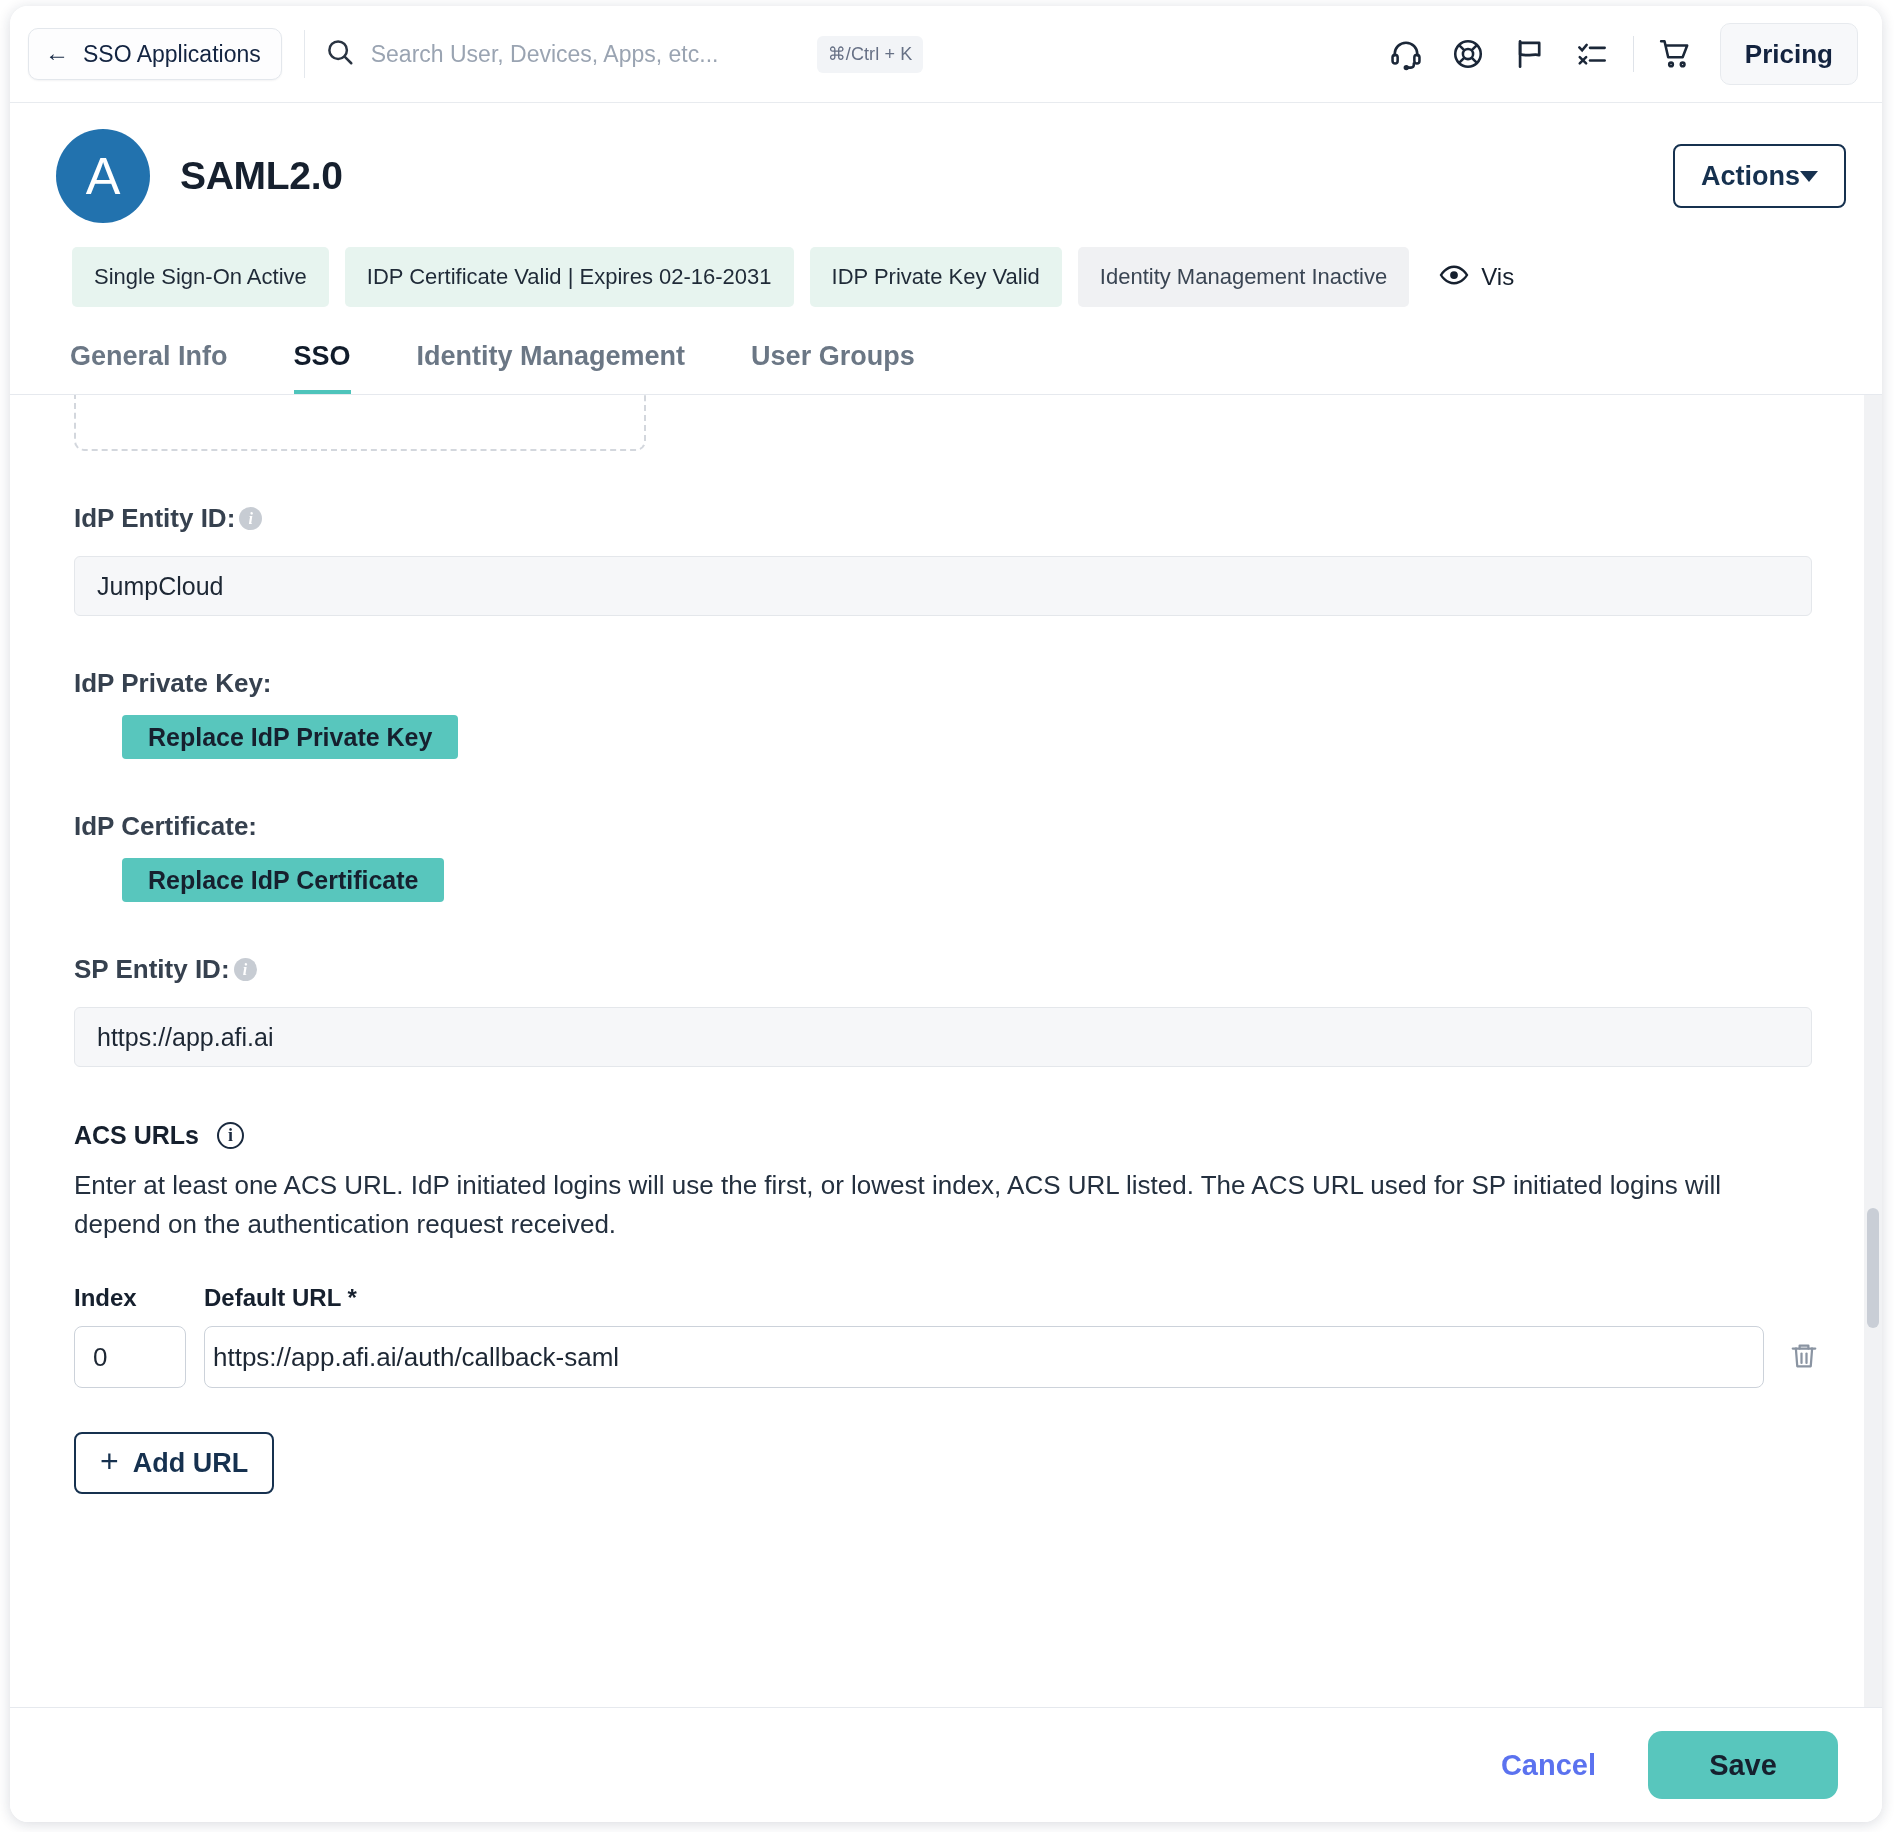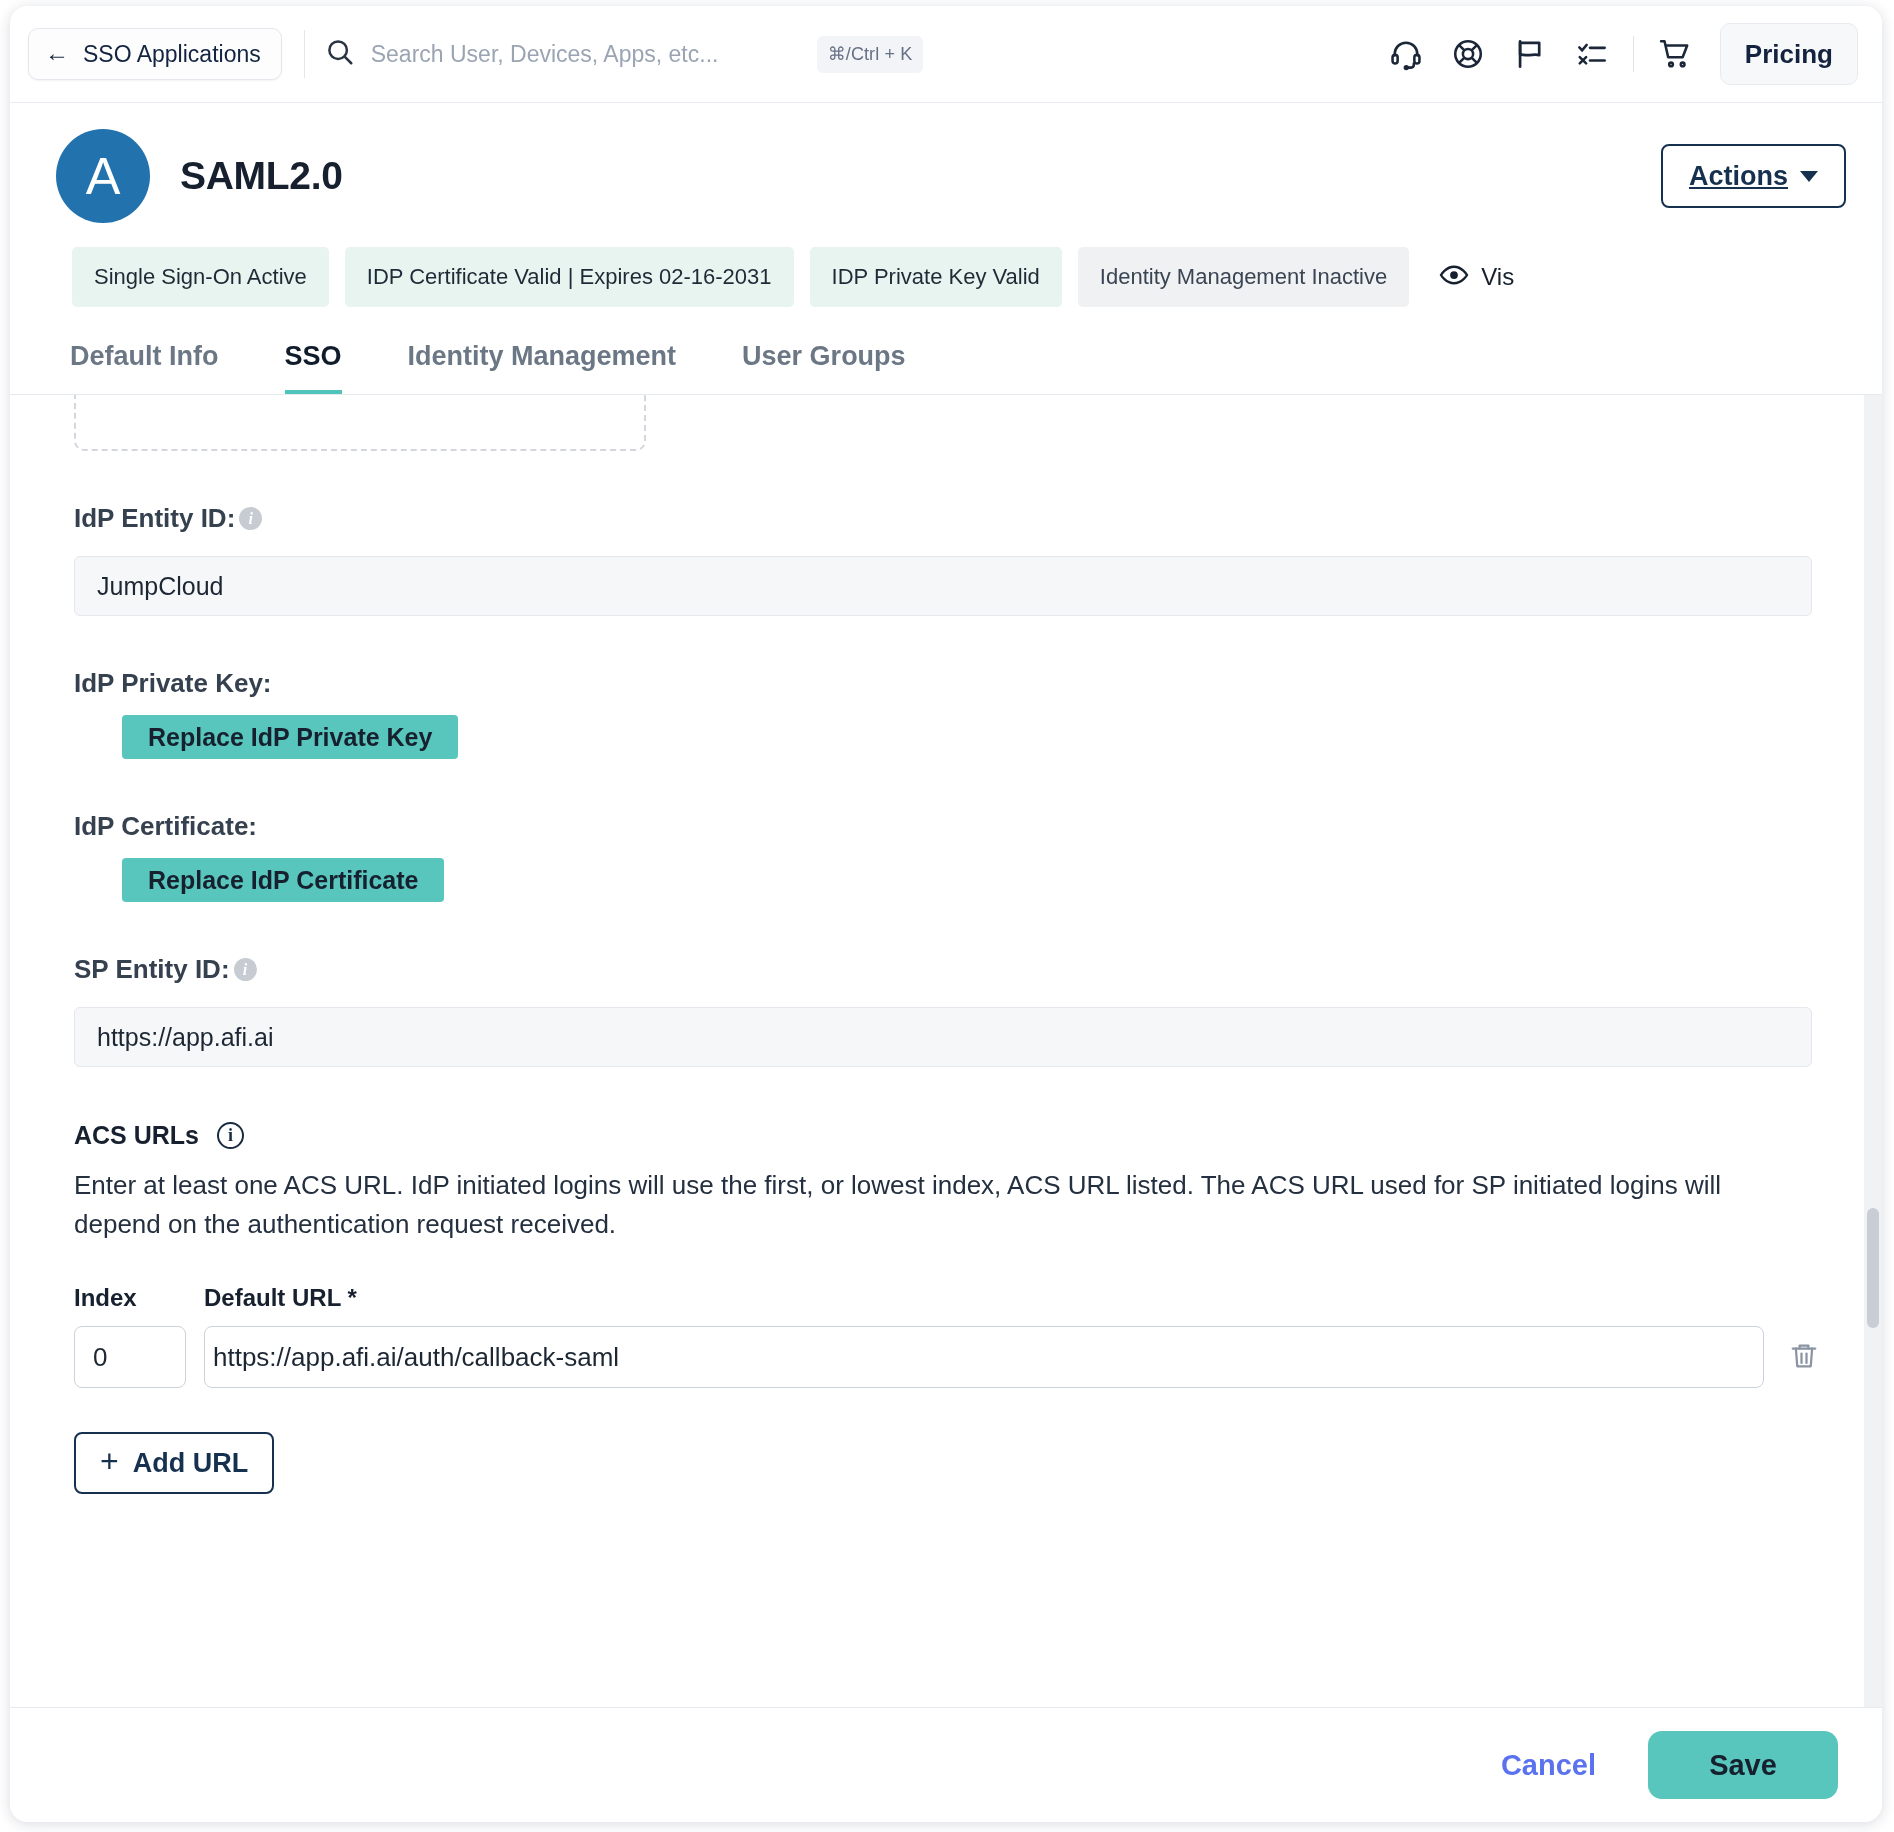--- a/index.html
+++ b/index.html
@@ -94,27 +94,26 @@
     display: flex; align-items: center; justify-content: center;
     flex: 0 0 94px;
   }
   .app-title {
     margin-left: 30px;
     font-size: 39px; font-weight: 700; color: #16202e;
     letter-spacing: -.3px;
   }
   .actions-btn {
     margin-left: auto;
-    display: flex; align-items: center; gap: 12px;
+    display: flex; align-items: center; 
     height: 64px; padding: 8px 26px;
     border: 2px solid #16314f; border-radius: 8px;
     background: #fff;
     font-size: 27px; font-weight: 700; color: #16314f;
     cursor: pointer;
-    text-decoration: underline;
   }
   .caret { width: 0; height: 0; border-left: 9px solid transparent; border-right: 9px solid transparent; border-top: 11px solid #16314f; }
 
   
   .badges {
     display: flex; align-items: center; gap: 16px;
     padding: 24px 0 0 16px;
     margin-left: 0;
     white-space: nowrap;
   }
@@ -379,21 +378,21 @@
             <path d="M1.6 12S5.4 5.4 12 5.4 22.4 12 22.4 12 18.6 18.6 12 18.6 1.6 12 1.6 12z"></path>
             <circle cx="12" cy="12" r="3.1" fill="#16202e" stroke="none"></circle>
           </svg>
         </span>
         <span class="vis-lbl">Vis</span>
       </div>
     </div>
   </div>
 
   <div class="tabs">
-    <div class="tab">Default Info</div>
+    <div class="tab">General Info</div>
     <div class="tab active">SSO</div>
     <div class="tab">Identity Management</div>
     <div class="tab">User Groups</div>
   </div>
 
   <div class="body-scroll">
     <div class="content">
 
       <div class="upload-box"></div>
 

